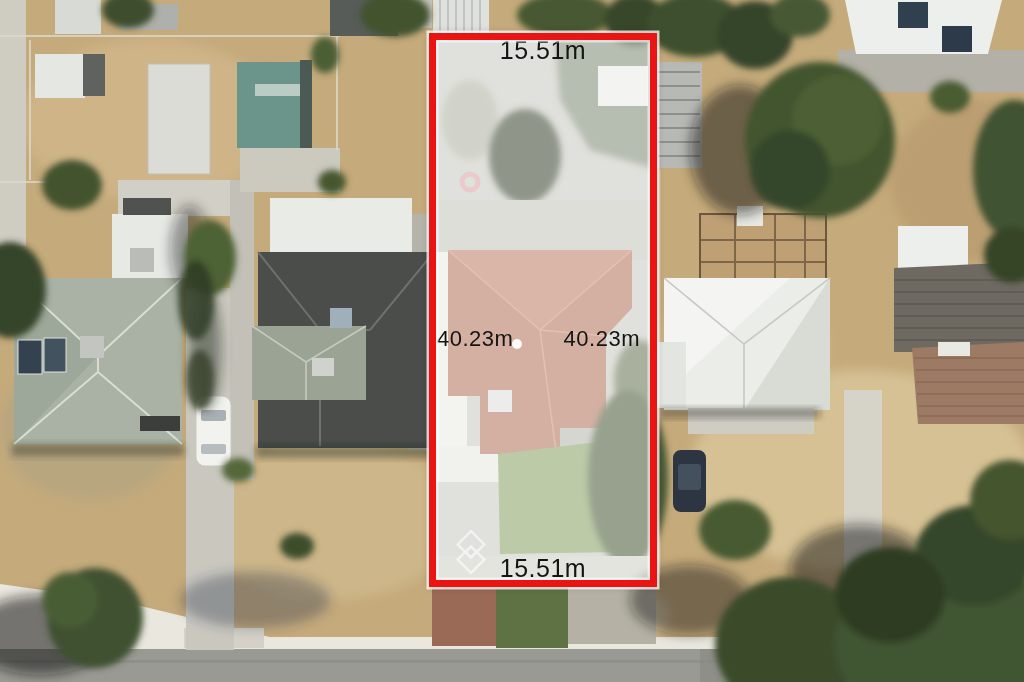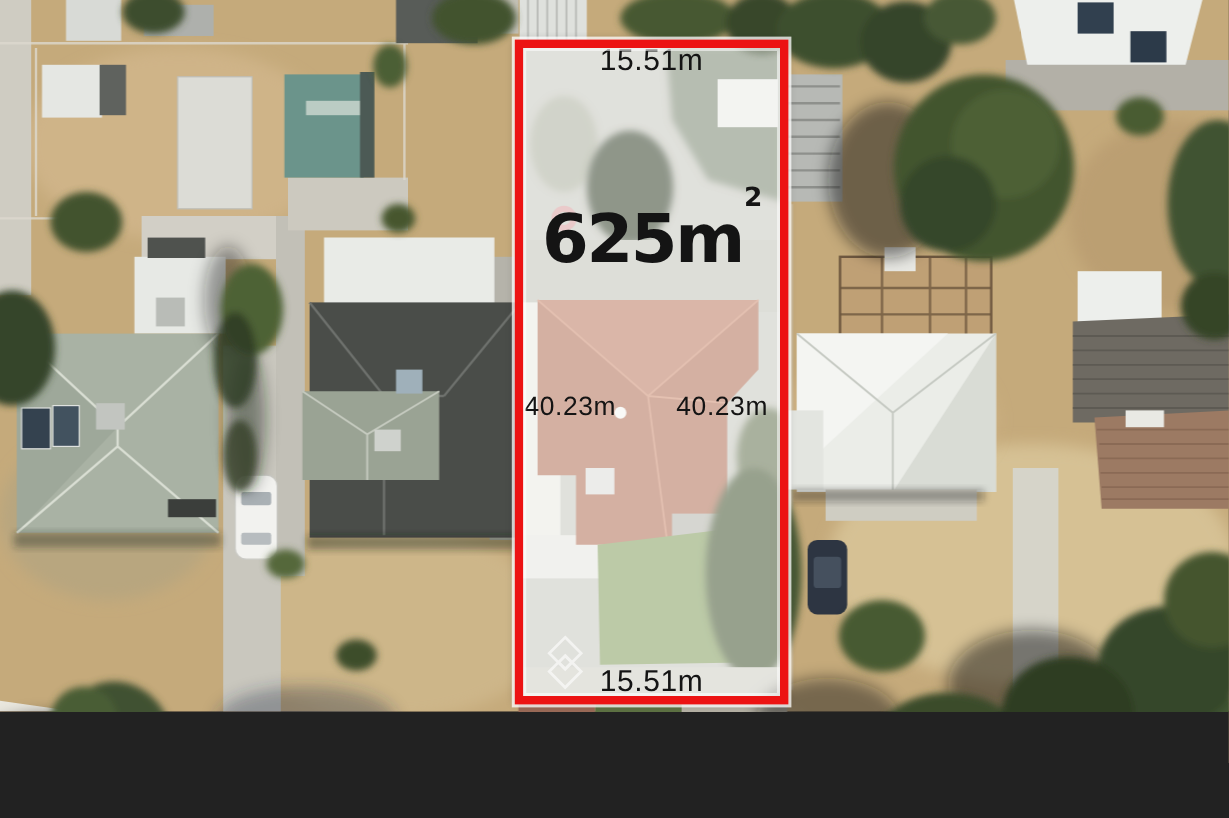--- a/index.html
+++ b/index.html
@@ -4,21 +4,21 @@
 <style>
   :root{
     --boundary-red:#ec1313;
     --overlay-white:rgba(255,255,255,0.44);
     --label-text:#141414;
     --road-grey:#9b9b95;
     --dirt-tan:#c5aa7b;
   }
   html,body{margin:0;padding:0;background:#222;}
   .stage{
-    position:relative;width:1024px;height:593px;overflow:hidden;
+    position:relative;width:1024px;height:682px;overflow:hidden;
     background:var(--dirt-tan);
     font-family:"Liberation Sans",sans-serif;
   }
   .scene{position:absolute;left:0;top:0;width:1024px;height:682px;display:block;}
   
   .lot-overlay{
     position:absolute;left:429px;top:33px;width:228px;height:554px;
     box-sizing:border-box;
     background:var(--overlay-white);
     border:7px solid var(--boundary-red);
@@ -262,21 +262,20 @@
       <ellipse cx="200" cy="380" rx="14" ry="30" fill="#334026" opacity="0.8"></ellipse>
       <ellipse cx="325" cy="55" rx="14" ry="18" fill="#4b5e36"></ellipse>
       <ellipse cx="332" cy="182" rx="14" ry="12" fill="#46572f"></ellipse>
       <ellipse cx="238" cy="470" rx="16" ry="12" fill="#55683b"></ellipse>
     </g>
   </svg>
 
   <div class="lot-overlay">
     <div class="dim dim-top">15.51m</div>
 
-    <div class="area"><span>625m</span><sup>2</sup></div>
 
 
     <div class="dim dim-left">40.23m</div>
     <div class="dim dim-right">40.23m</div>
 
     <div class="dim dim-bottom">15.51m</div>
 
     <svg class="logo" viewBox="0 0 40 48" aria-hidden="true">
       <path d="M20 2 L34 16 L20 30 L6 16 Z" fill="none" stroke="#ffffff" stroke-width="2.4"></path>
       <path d="M20 18 L34 32 L20 46 L6 32 Z" fill="none" stroke="#ffffff" stroke-width="2.4"></path>

